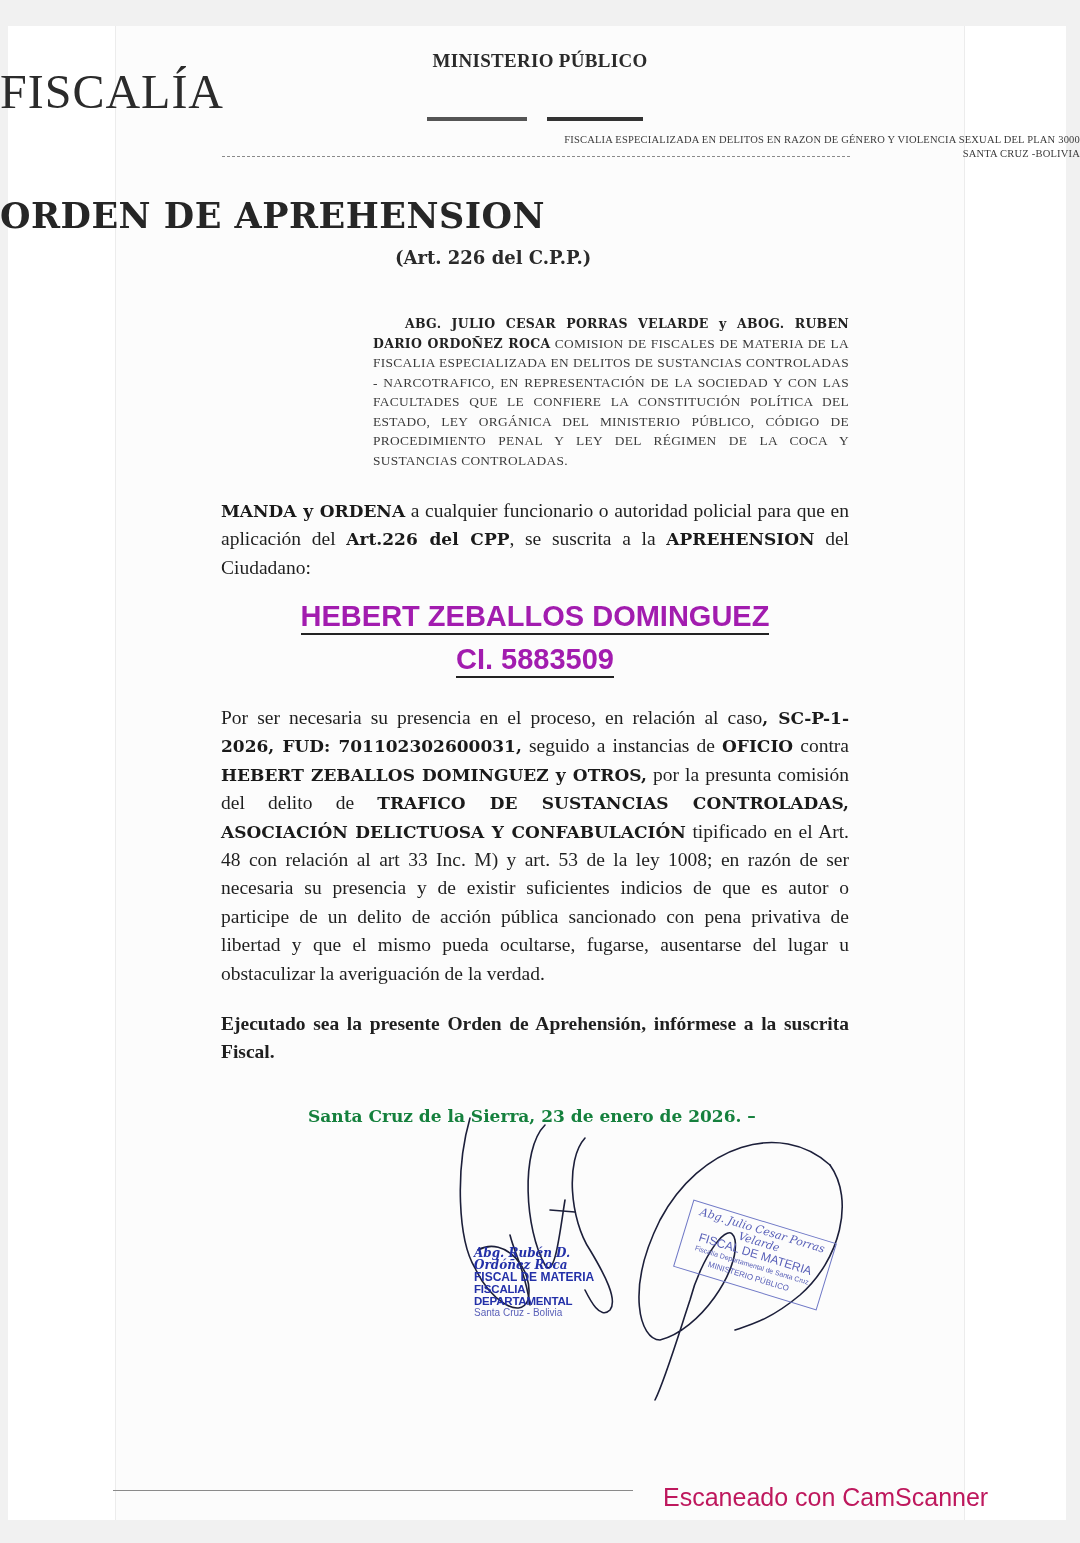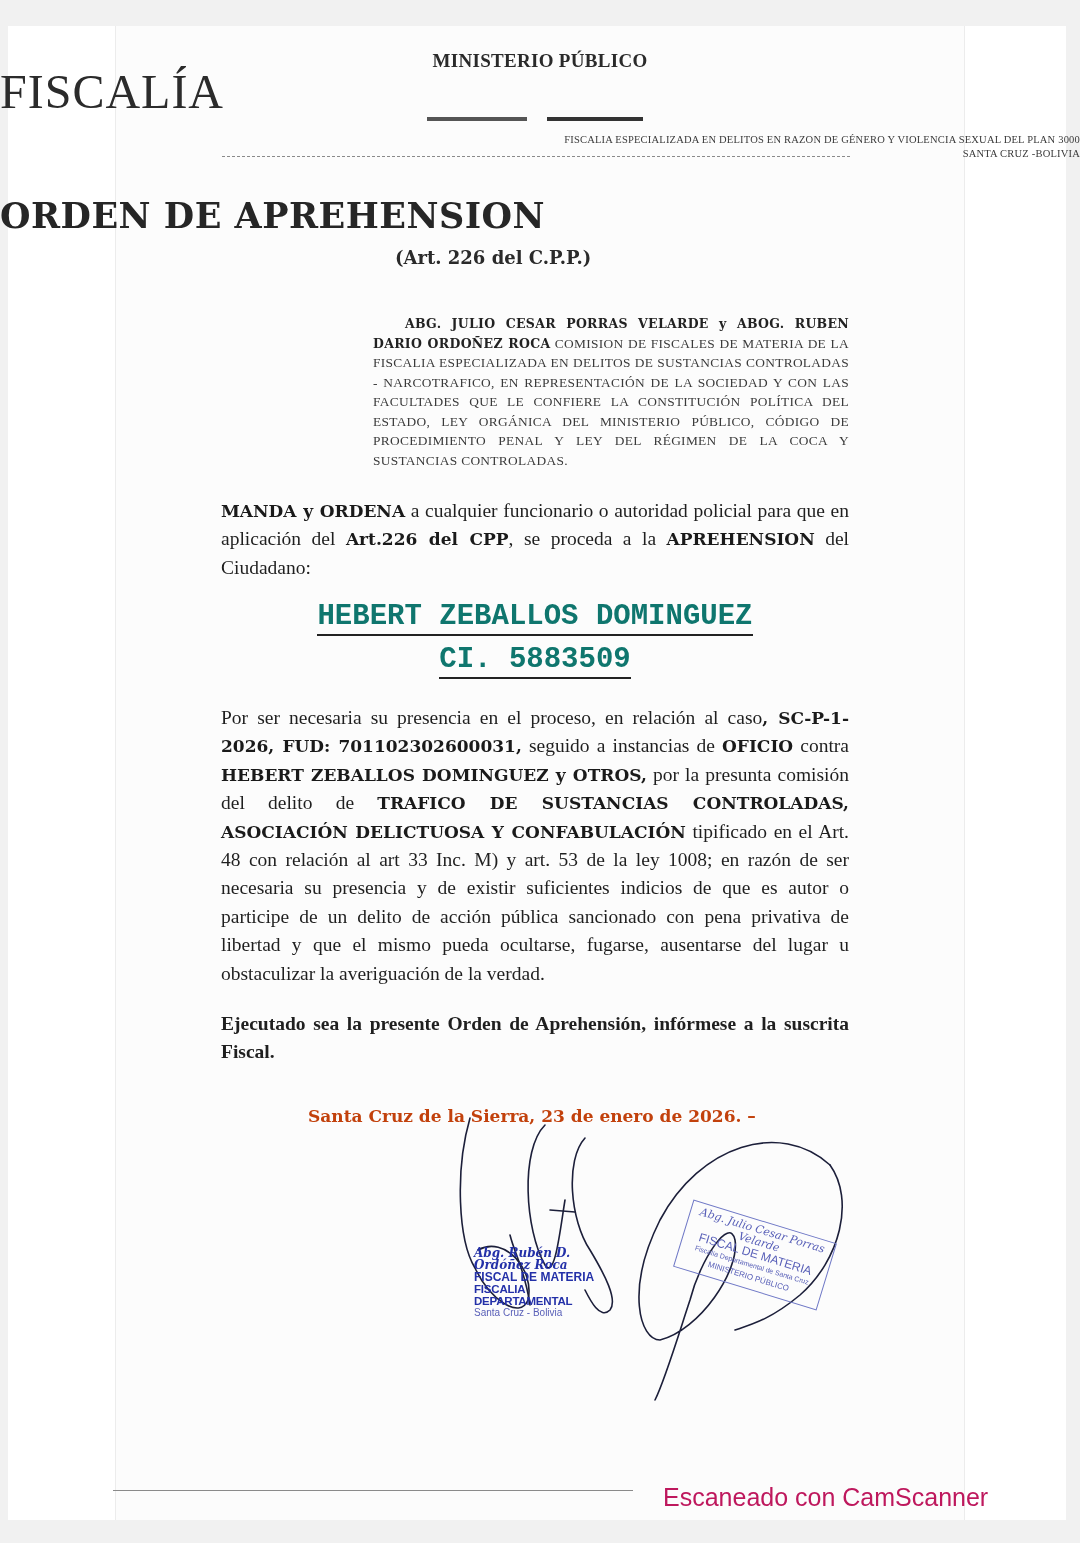--- a/index.html
+++ b/index.html
@@ -65,29 +65,29 @@
     text-align: justify; color: #1f1f1f;
   }
   .para b { font-family: "DejaVu Serif", serif; font-size: 17px; font-weight: bold; color: #1a1a1a; }
 
   .p-manda { top: 497px; }
   .p-porser { top: 704px; }
   .p-ejec { top: 1010px; font-weight: bold; }
 
   .citizen {
     position: absolute; left: 0; width: 1070px; text-align: center;
-    font-family: Liberation Mono, monospace; font-weight: bold; font-size: 29px; color: #0f766e;
+    font-family: Liberation Sans, sans-serif; font-weight: bold; font-size: 29px; color: #a21caf;
   }
   .citizen span { border-bottom: 2.5px solid #222; padding-bottom: 1px; }
   .c-name { top: 600px; }
   .c-ci { top: 643px; }
 
   .date {
     position: absolute; left: 308px; top: 1106px;
-    font-family: "DejaVu Serif", serif; font-weight: bold; font-size: 17px; color: #c2410c;
+    font-family: "DejaVu Serif", serif; font-weight: bold; font-size: 17px; color: #15803d;
   }
 
   
   .sigs { position: absolute; left: 0; top: 0; width: 1080px; height: 1543px; pointer-events: none; }
   .stamp1 {
     position: absolute; left: 474px; top: 1247px; width: 150px;
     font-family: "Liberation Sans", sans-serif; color: #2330a8; text-align: left;
     line-height: 12px;
   }
   .stamp1 .s-name { font-family: "DejaVu Serif", serif; font-style: italic; font-weight: bold; font-size: 12px; }
@@ -132,21 +132,21 @@
   <div>FISCALIA ESPECIALIZADA EN DELITOS EN RAZON DE GÉNERO Y VIOLENCIA SEXUAL DEL PLAN 3000</div>
   <div>SANTA CRUZ -BOLIVIA</div>
 </div>
 <div class="hdr-rule"></div>
 
 <div class="title">ORDEN DE APREHENSION</div>
 <div class="subtitle">(Art. 226 del C.P.P.)</div>
 
 <div class="issuer"><b>ABG. JULIO CESAR PORRAS VELARDE y ABOG. RUBEN DARIO ORDOÑEZ ROCA</b><span> COMISION DE FISCALES DE MATERIA DE LA FISCALIA ESPECIALIZADA EN DELITOS DE SUSTANCIAS CONTROLADAS - NARCOTRAFICO, EN REPRESENTACIÓN DE LA SOCIEDAD Y CON LAS FACULTADES QUE LE CONFIERE LA CONSTITUCIÓN POLÍTICA DEL ESTADO, LEY ORGÁNICA DEL MINISTERIO PÚBLICO, CÓDIGO DE PROCEDIMIENTO PENAL Y LEY DEL RÉGIMEN DE LA COCA Y SUSTANCIAS CONTROLADAS.</span></div>
 
-<div class="para p-manda"><b>MANDA y ORDENA</b><span> a cualquier funcionario o autoridad policial para que en aplicación del </span><b>Art.226 del CPP</b><span>, se proceda a la </span><b>APREHENSION</b><span> del Ciudadano:</span></div>
+<div class="para p-manda"><b>MANDA y ORDENA</b><span> a cualquier funcionario o autoridad policial para que en aplicación del </span><b>Art.226 del CPP</b><span>, se suscrita a la </span><b>APREHENSION</b><span> del Ciudadano:</span></div>
 
 <div class="citizen c-name"><span>HEBERT ZEBALLOS DOMINGUEZ</span></div>
 <div class="citizen c-ci"><span>CI. 5883509</span></div>
 
 <div class="para p-porser"><span>Por ser necesaria su presencia en el proceso, en relación al caso</span><b>, SC-P-1-2026, FUD: 701102302600031,</b><span> seguido a instancias de </span><b>OFICIO</b><span> contra </span><b>HEBERT ZEBALLOS DOMINGUEZ y OTROS,</b><span> por la presunta comisión del delito de </span><b>TRAFICO DE SUSTANCIAS CONTROLADAS, ASOCIACIÓN DELICTUOSA Y CONFABULACIÓN</b><span> tipificado en el Art. 48 con relación al art 33 Inc. M) y art. 53 de la ley 1008; en razón de ser necesaria su presencia y de existir suficientes indicios de que es autor o participe de un delito de acción pública sancionado con pena privativa de libertad y que el mismo pueda ocultarse, fugarse, ausentarse del lugar u obstaculizar la averiguación de la verdad.</span></div>
 
 <div class="para p-ejec">Ejecutado sea la presente Orden de Aprehensión, infórmese a la suscrita Fiscal.</div>
 
 <div class="date">Santa Cruz de la Sierra, 23 de enero de 2026. –</div>
 

